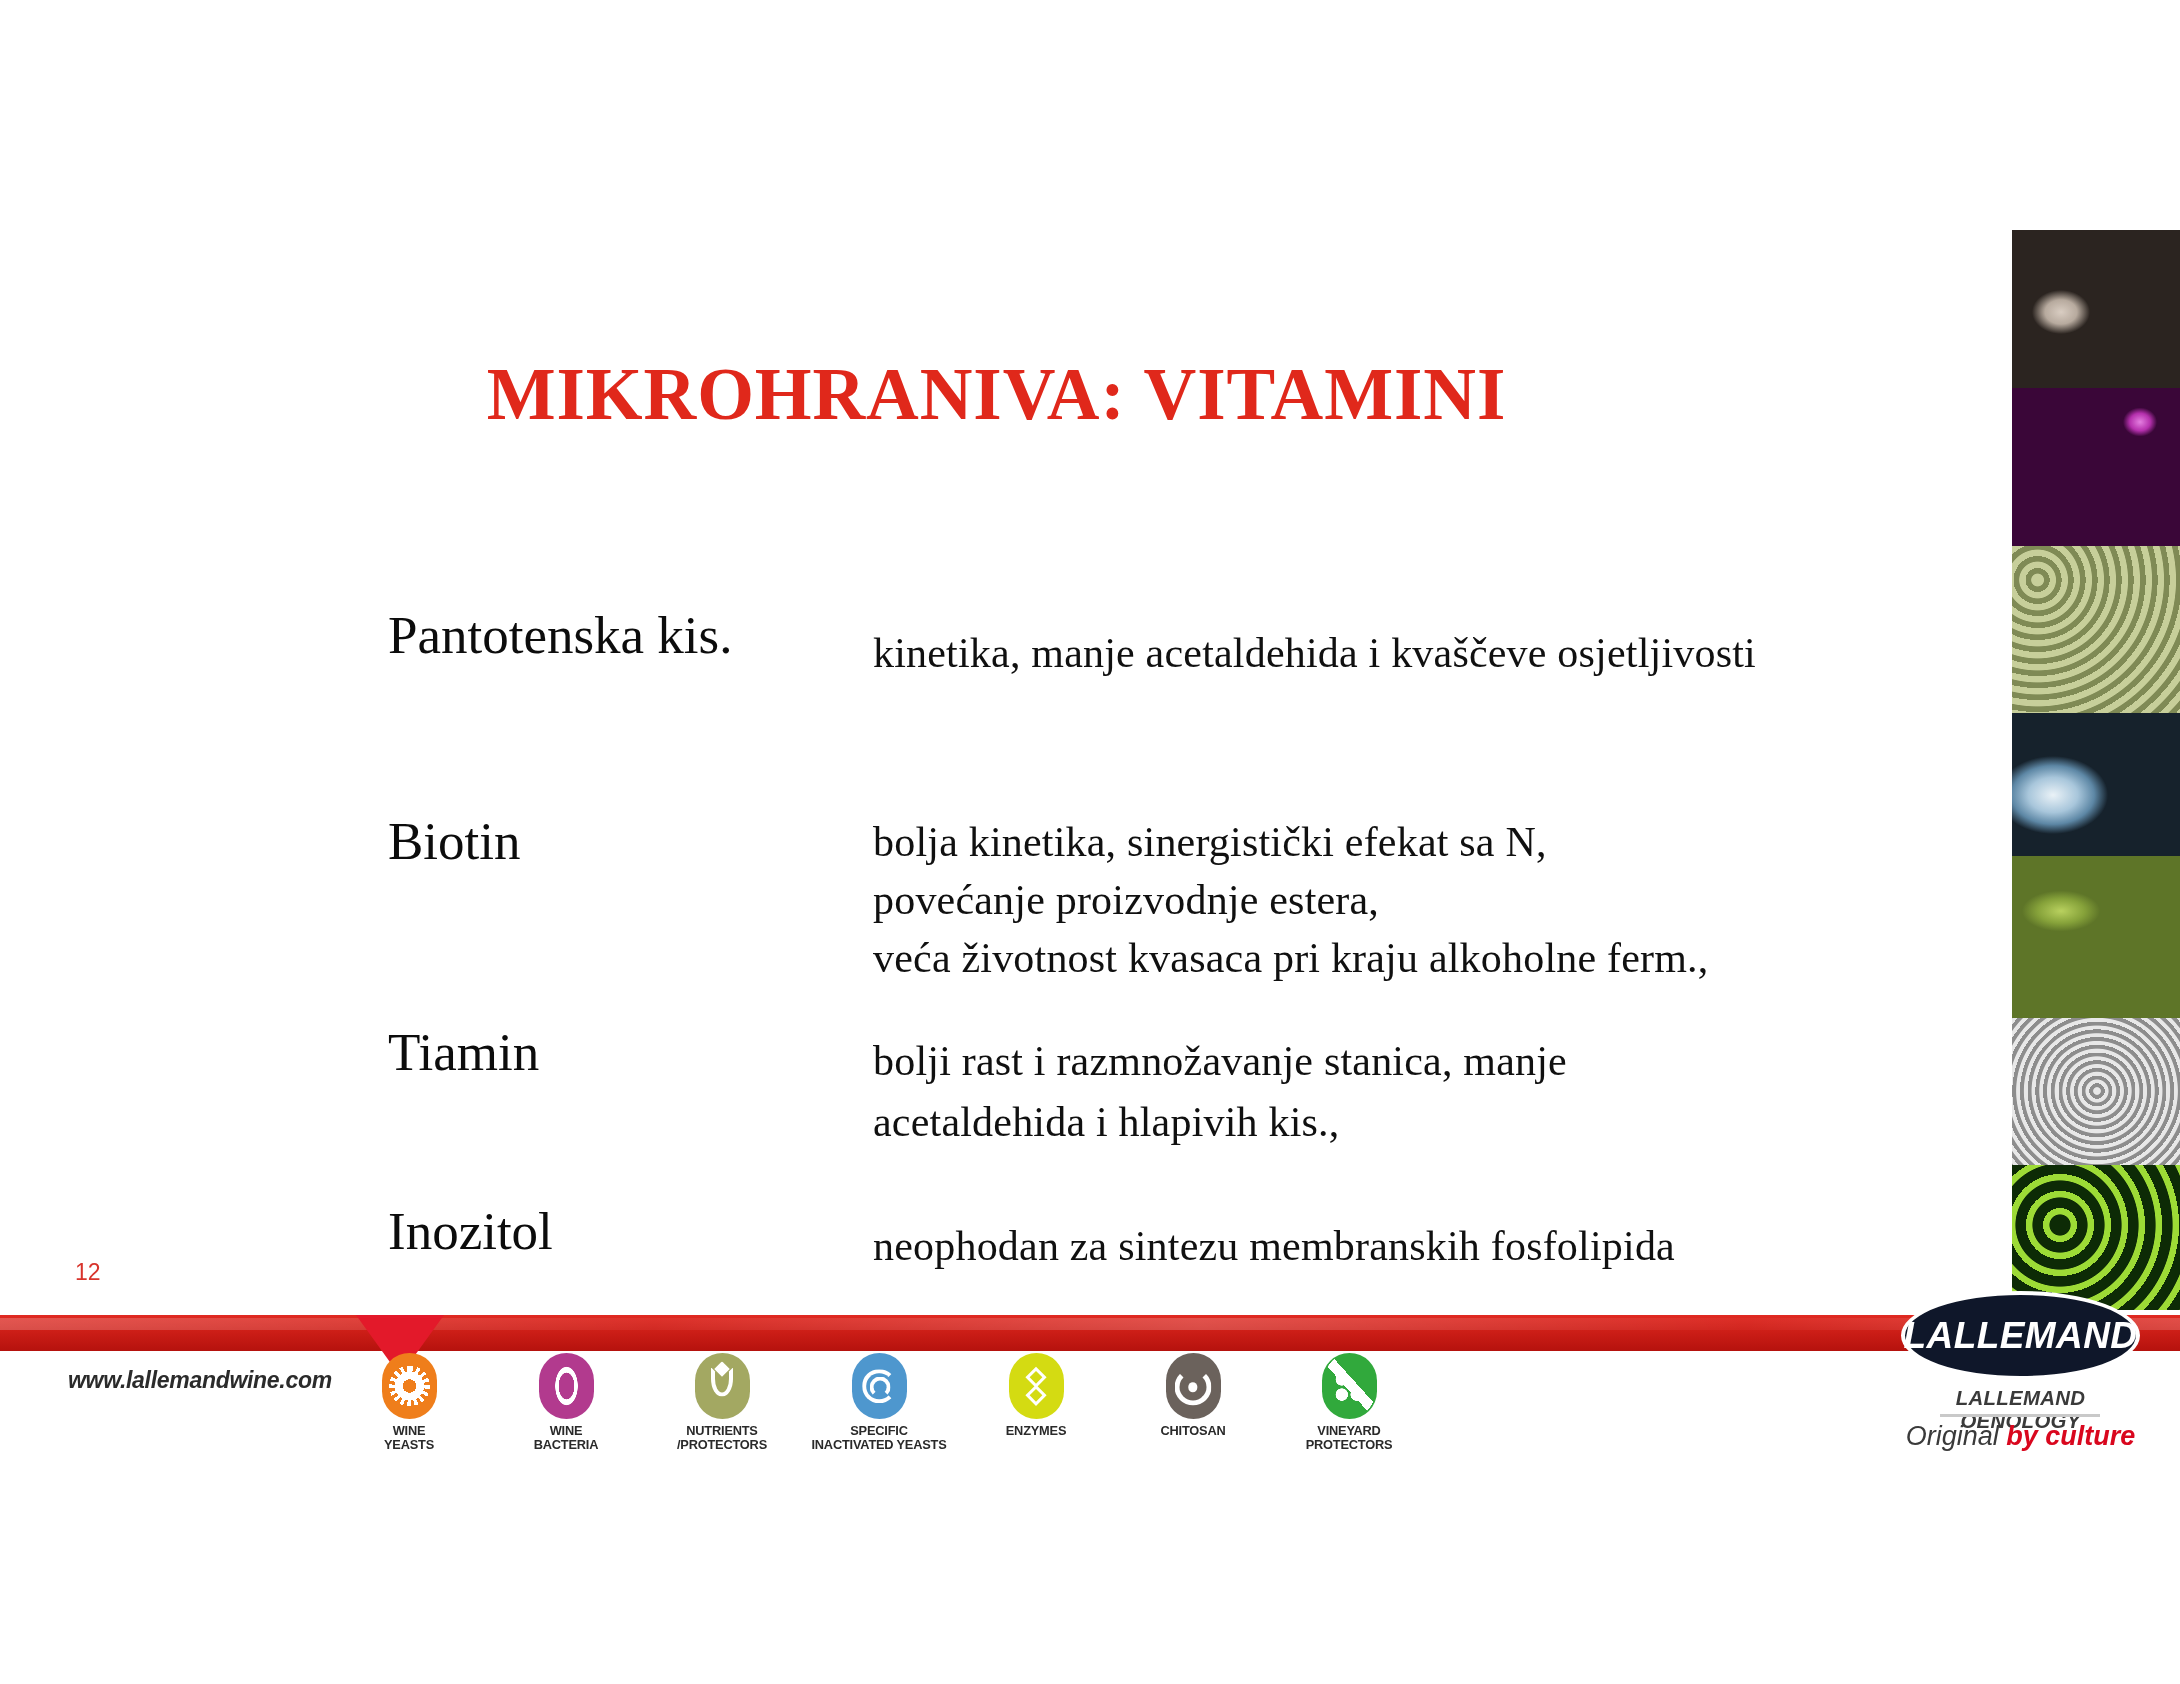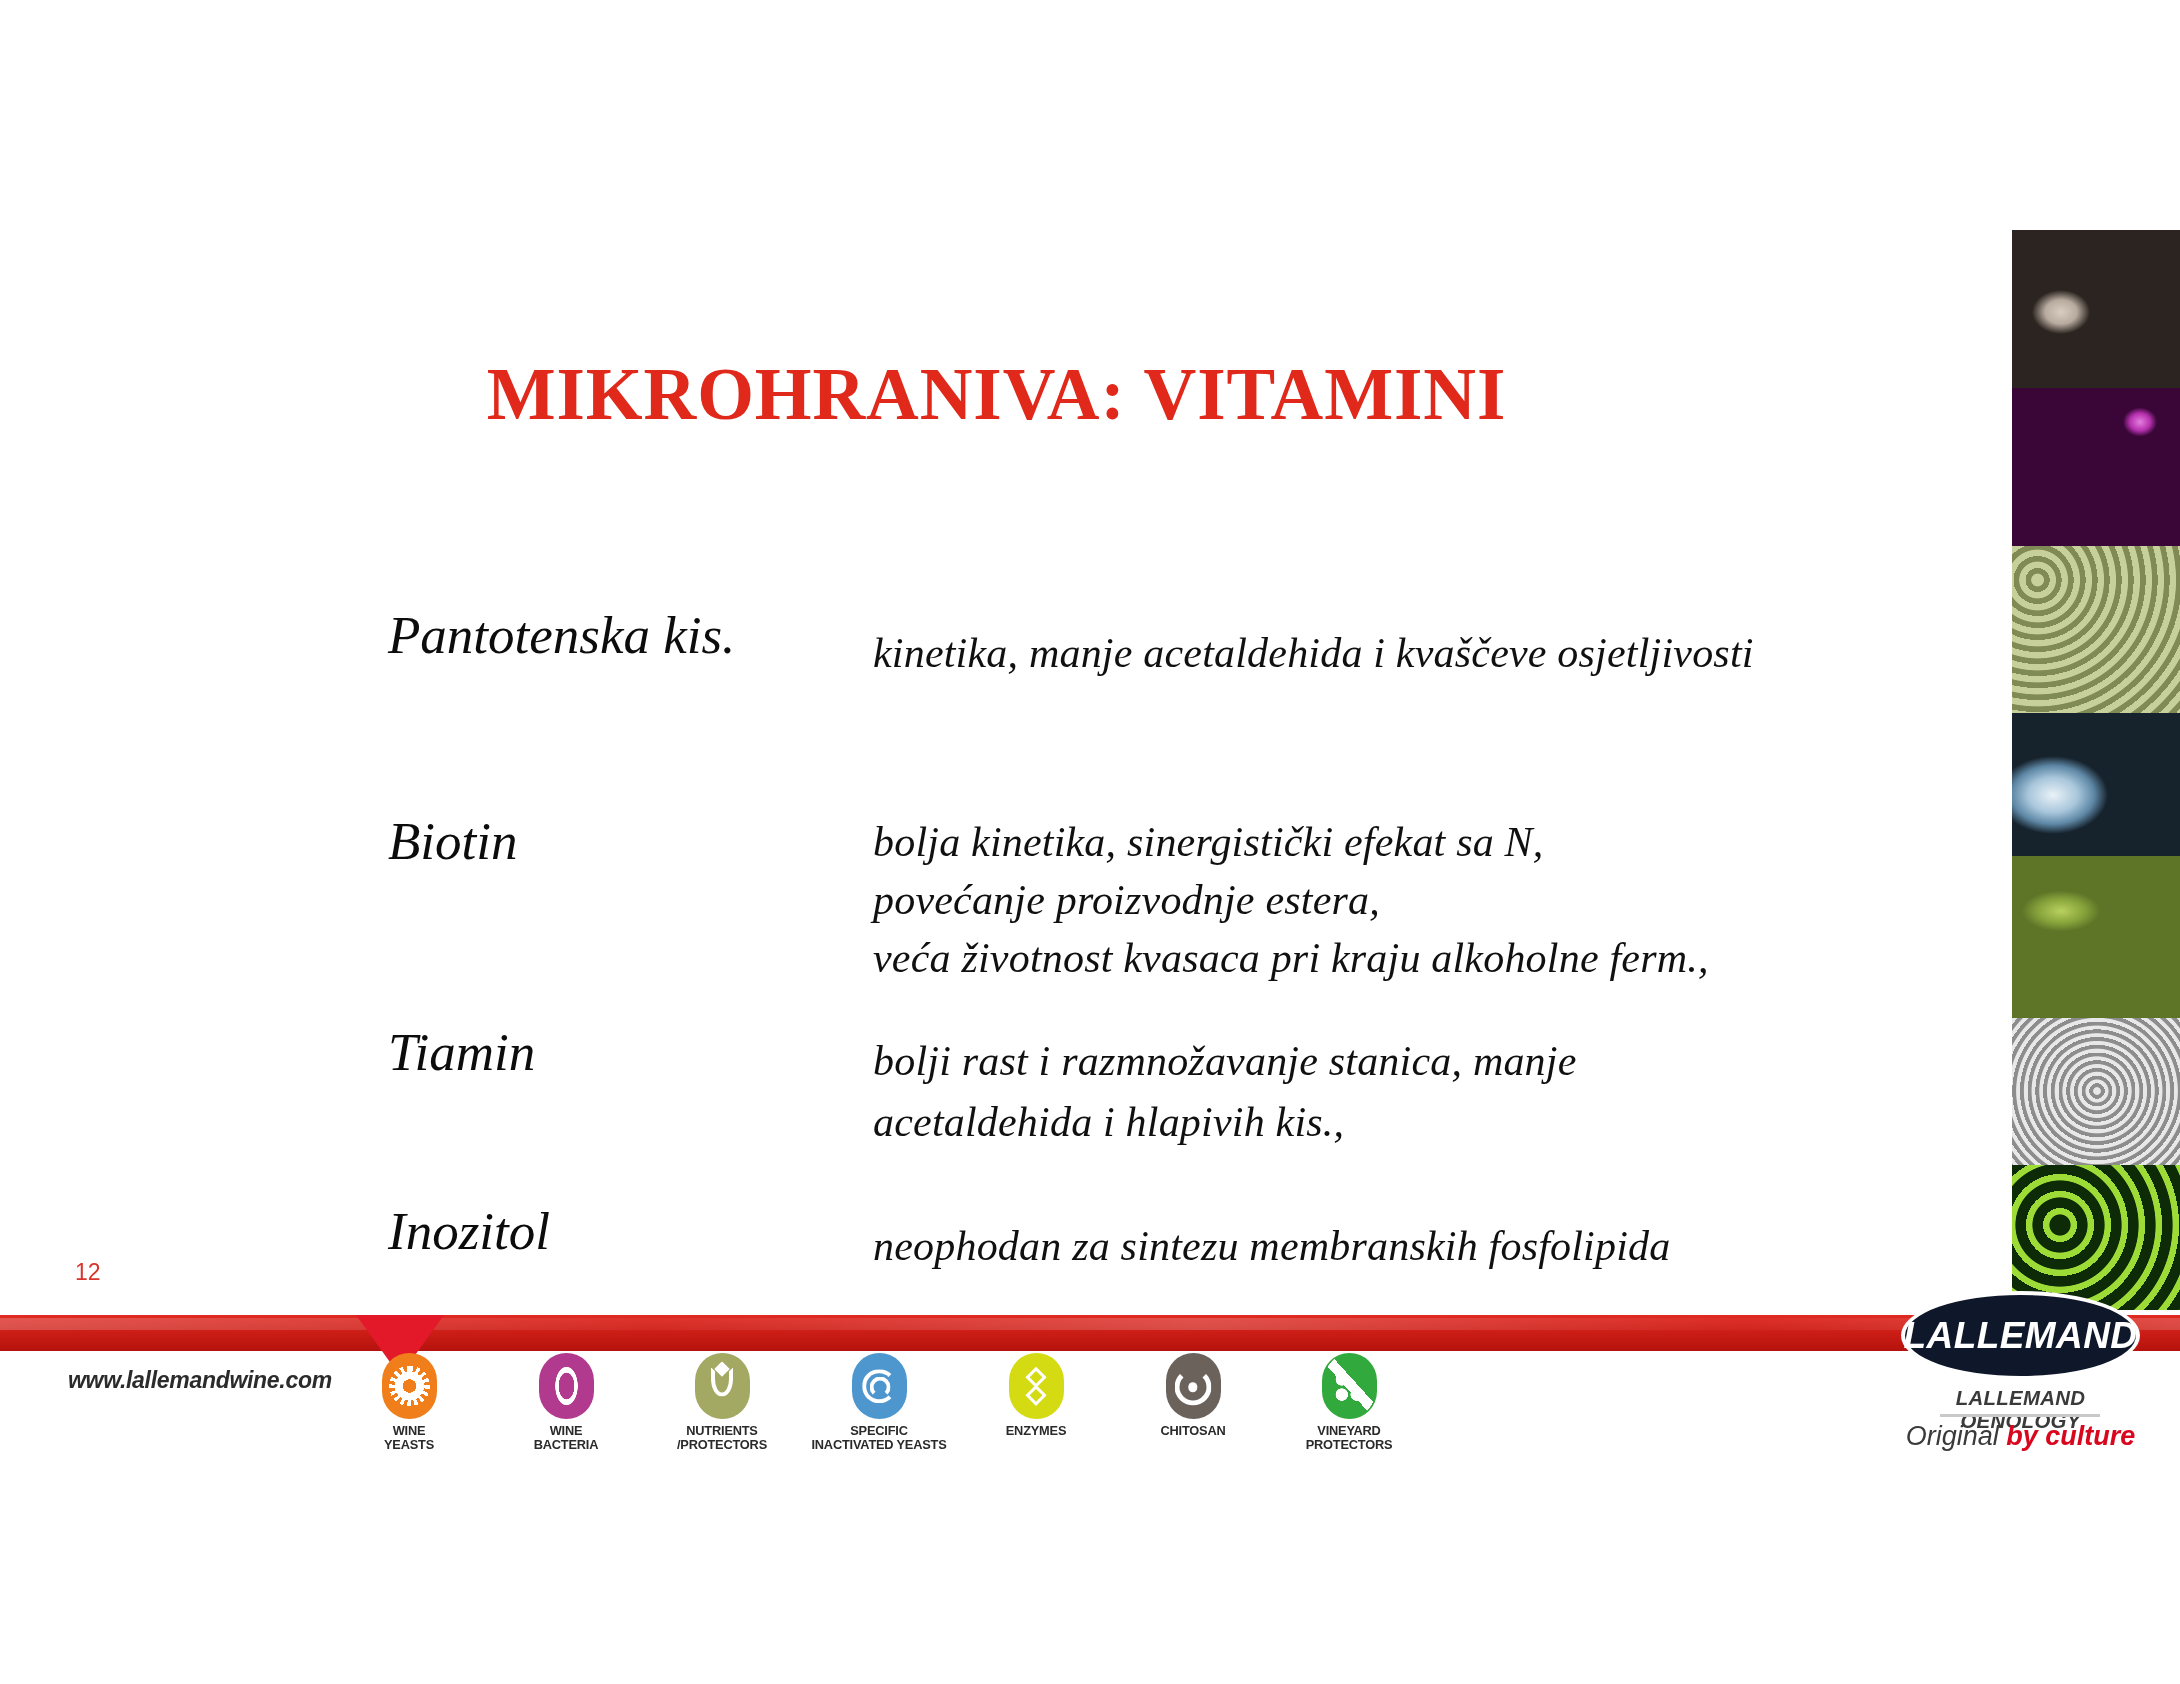--- a/index.html
+++ b/index.html
@@ -15,21 +15,21 @@
     text-align:center;
     font-family:"Liberation Serif", serif;
     font-weight:bold;
     font-size:73px;
     letter-spacing:0.9px;
     color:#E0281B;
     white-space:nowrap;
   }
 
   
-  .content{position:absolute;left:0;top:0;width:2181px;height:1685px;font-style:italic;}
+  .content{position:absolute;left:0;top:0;width:2181px;height:1685px;}
   .row{position:absolute;}
   .term{
     position:absolute;
     font-family:"Liberation Serif", serif;
     font-size:53px;
     color:#0c0c0c;
     white-space:nowrap;
     font-weight:400;
   }
   .desc{

